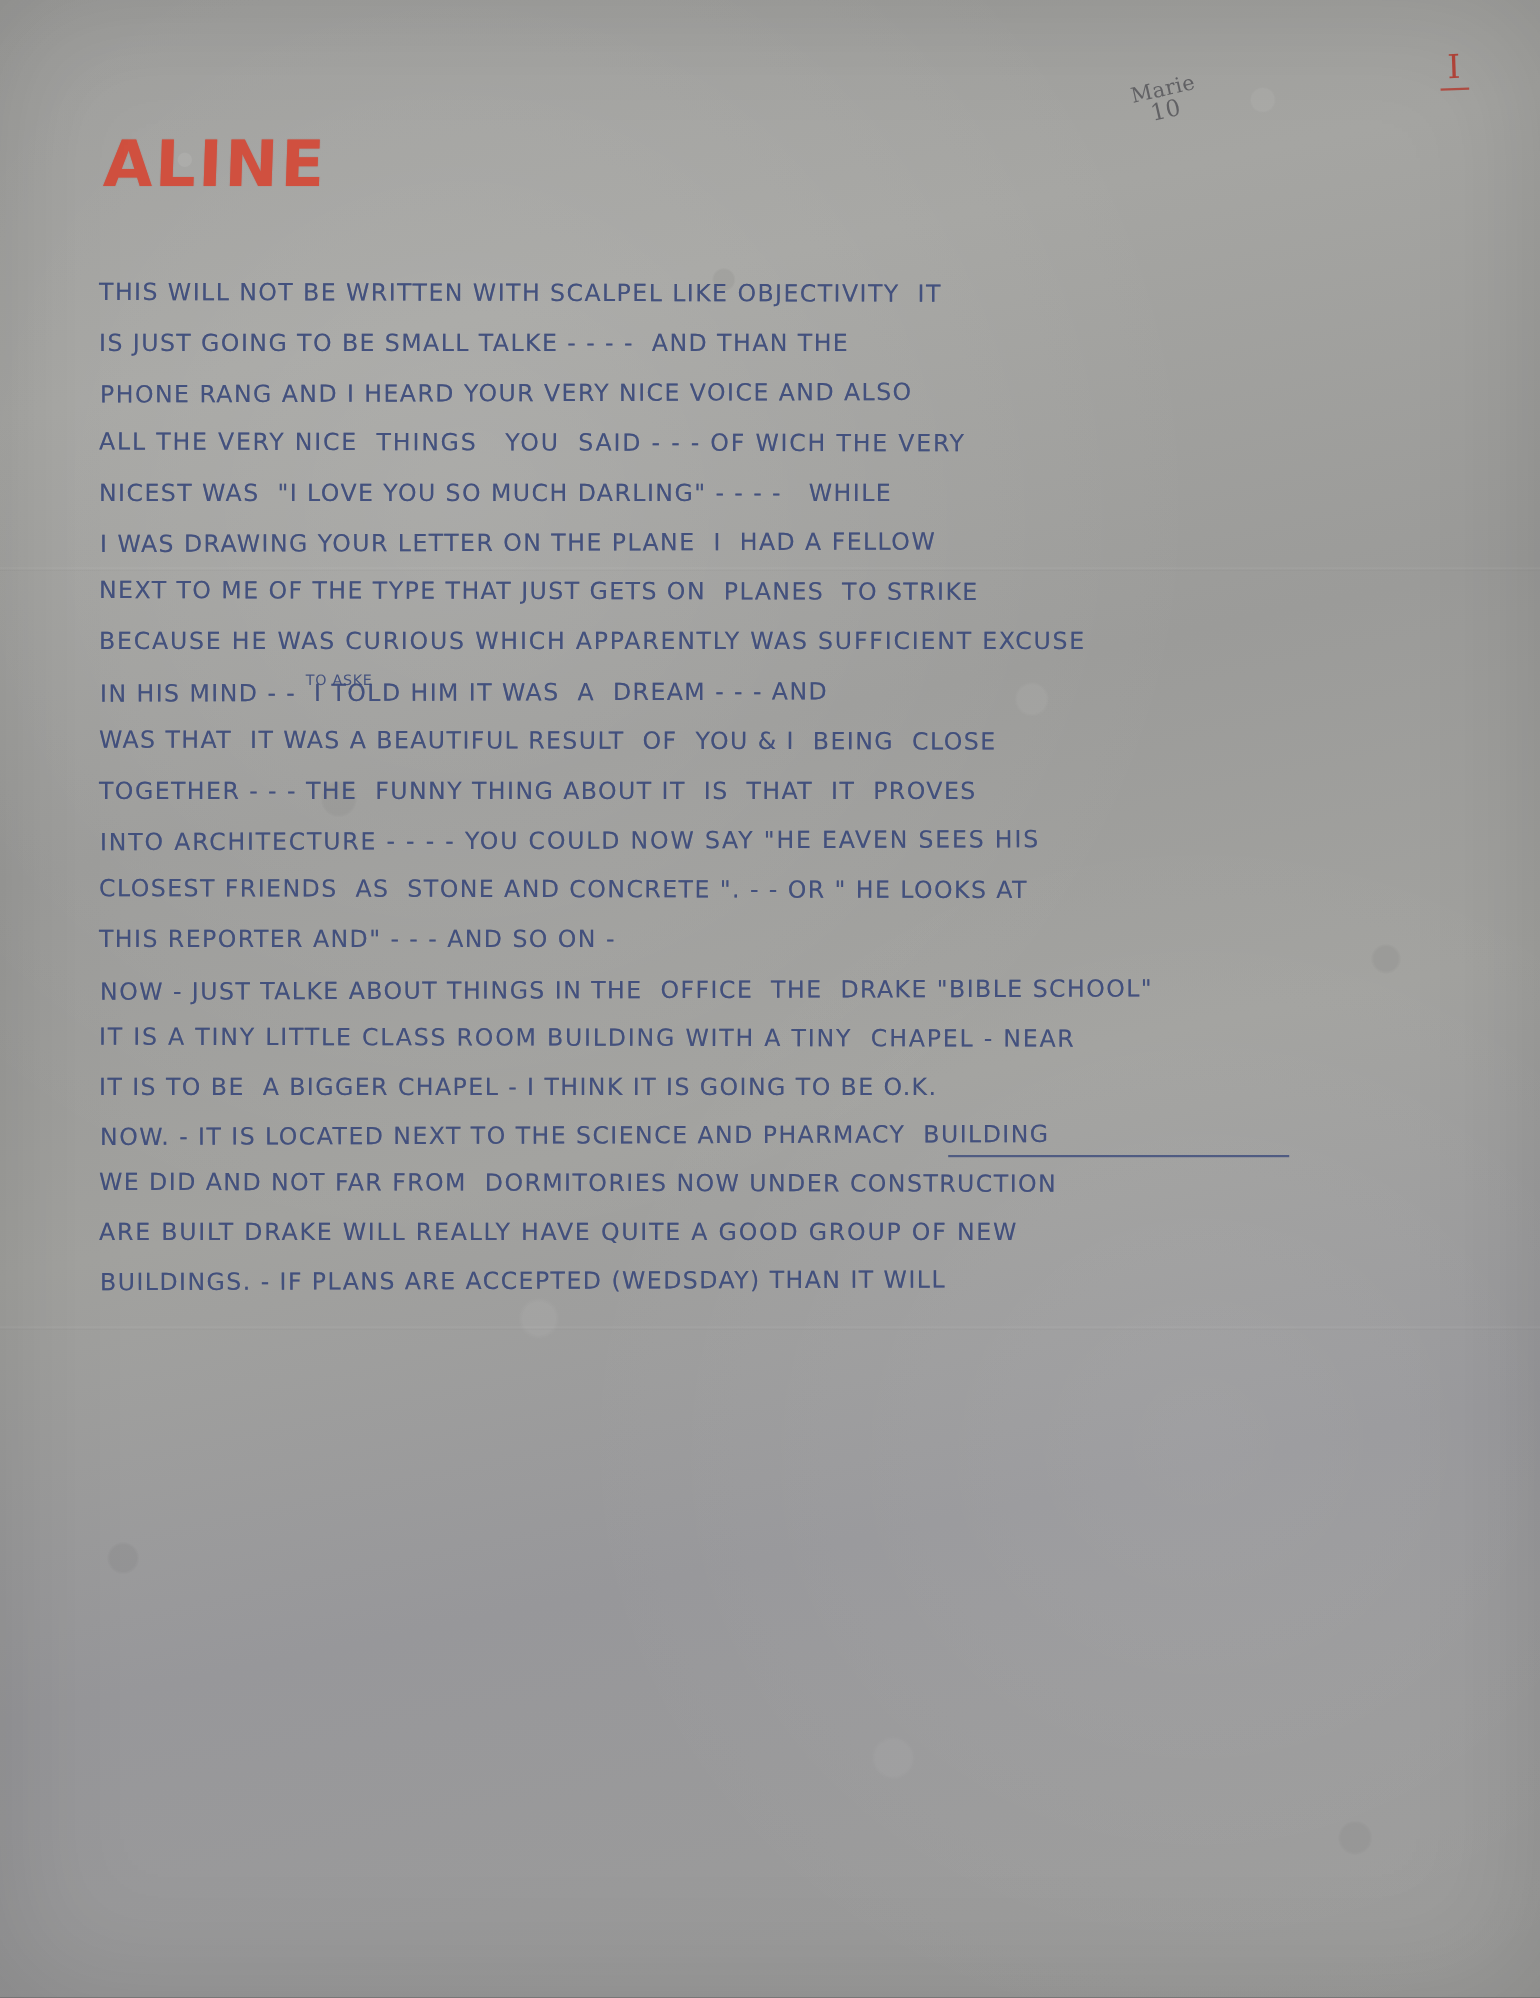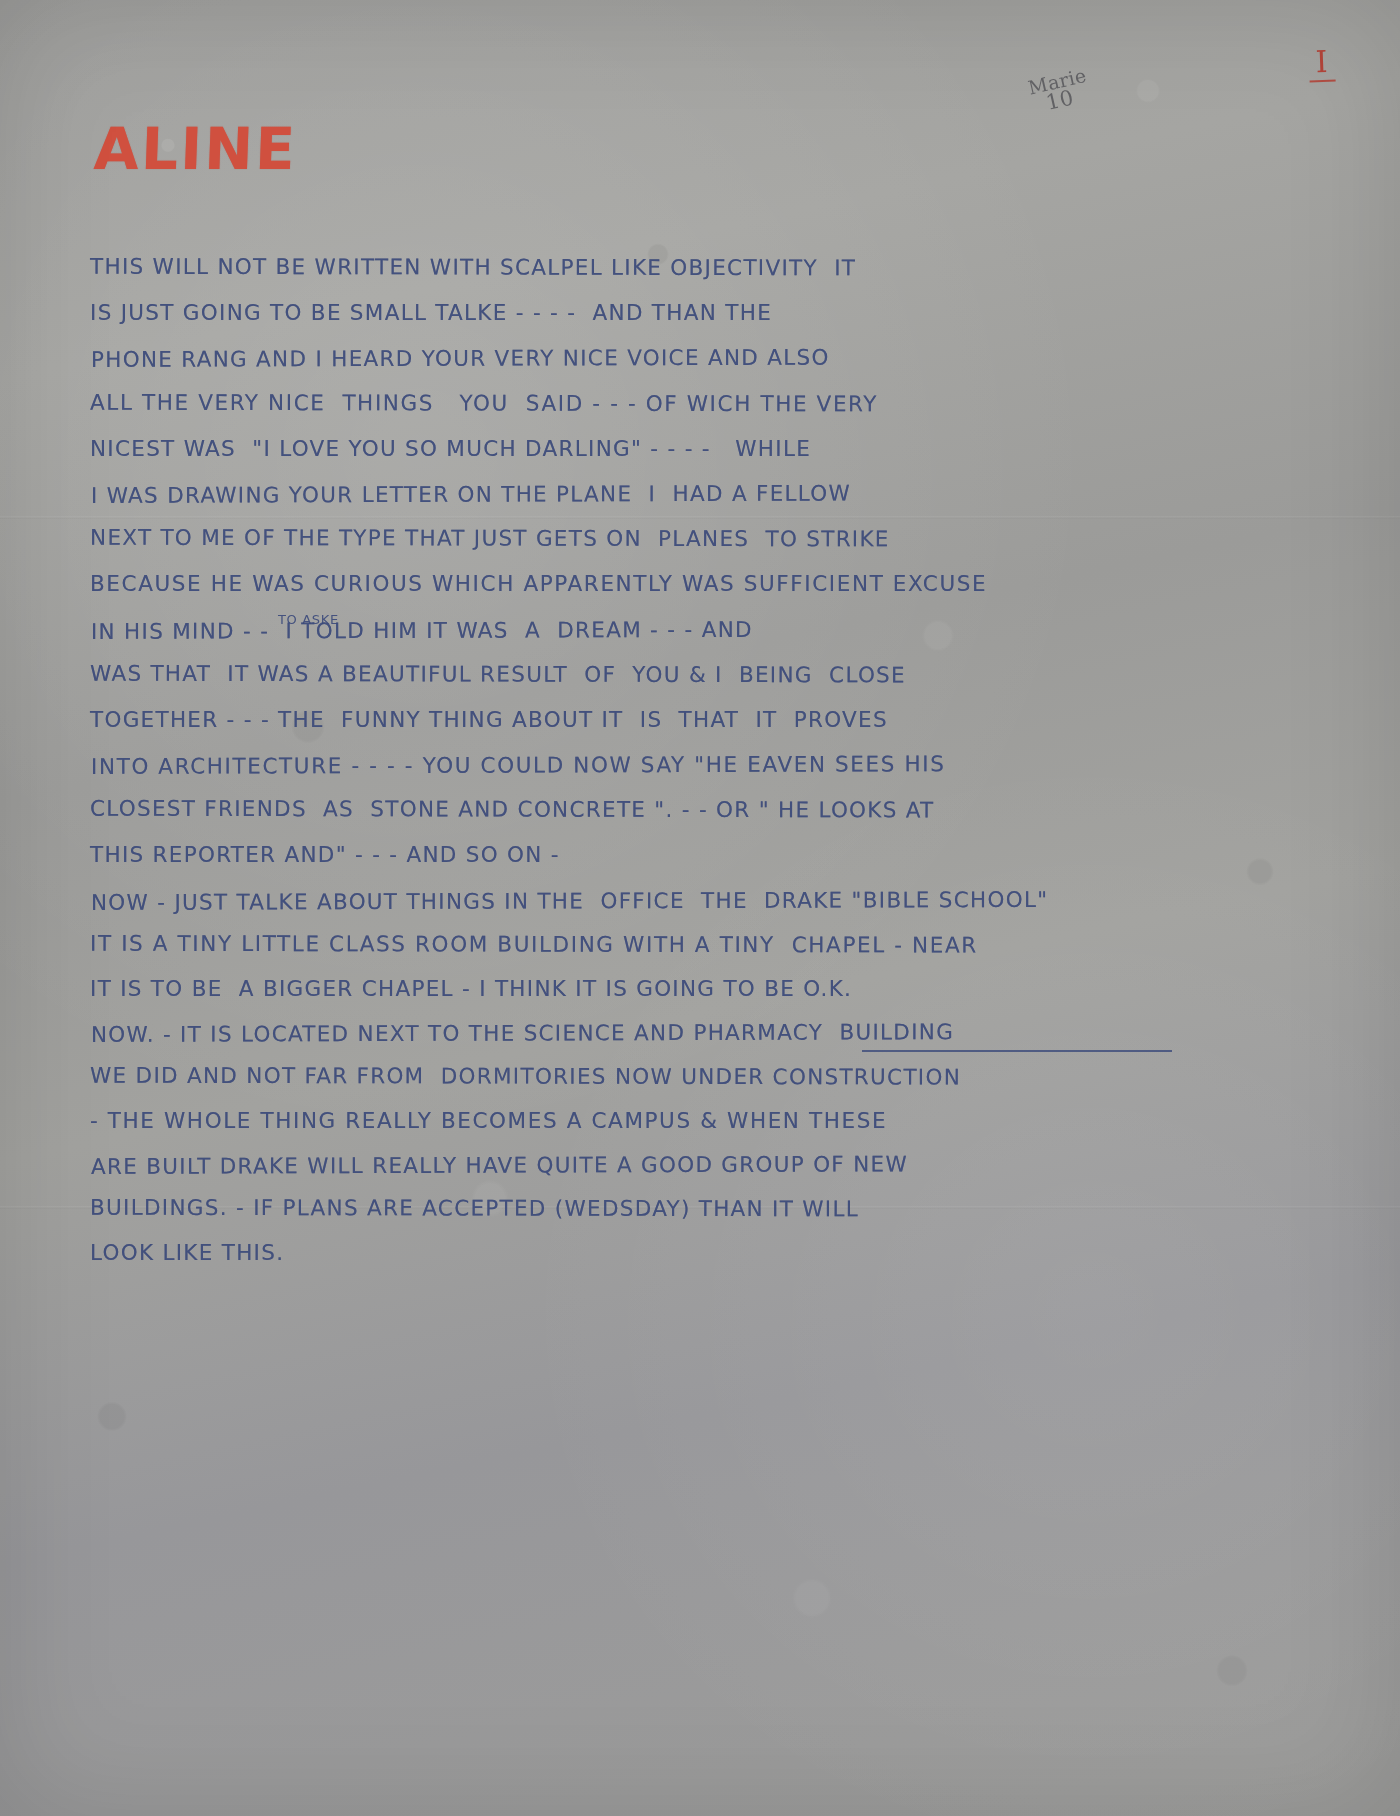--- a/index.html
+++ b/index.html
@@ -197,24 +197,22 @@
     <span class="line hand">WAS THAT  IT WAS A BEAUTIFUL RESULT  OF  YOU &amp; I  BEING  CLOSE</span>
     <span class="line hand">TOGETHER - - - THE  FUNNY THING ABOUT IT  IS  THAT  IT  PROVES</span>
     <span class="line hand">INTO ARCHITECTURE - - - - YOU COULD NOW SAY "HE EAVEN SEES HIS</span>
     <span class="line hand">CLOSEST FRIENDS  AS  STONE AND CONCRETE ". - - OR " HE LOOKS AT</span>
     <span class="line hand">THIS REPORTER AND" - - - AND SO ON -</span>
     <span class="line hand tight">NOW - JUST TALKE ABOUT THINGS IN THE  OFFICE  THE  DRAKE "BIBLE SCHOOL"</span>
     <span class="line hand tight">IT IS A TINY LITTLE CLASS ROOM BUILDING WITH A TINY  CHAPEL - NEAR</span>
     <span class="line hand tight">IT IS TO BE  A BIGGER CHAPEL - I THINK IT IS GOING TO BE O.K.</span>
     <span class="line hand tight">NOW. - IT IS LOCATED NEXT TO THE SCIENCE AND PHARMACY  BUILDING</span>
     <span class="line hand tight">WE DID AND NOT FAR FROM  DORMITORIES NOW UNDER CONSTRUCTION</span>
-    <span class="line hand tight">- THE WHOLE THING REALLY BECOMES A CAMPUS &amp; WHEN THESE</span>
     <span class="line hand tight">ARE BUILT DRAKE WILL REALLY HAVE QUITE A GOOD GROUP OF NEW</span>
     <span class="line hand tight">BUILDINGS. - IF PLANS ARE ACCEPTED (WEDSDAY) THAN IT WILL</span>
-    <span class="line hand tight">LOOK LIKE THIS.</span>
   </div>
 
   <span class="sup hand" style="top: 612px; left: 278px;">TO ASKE</span>
 
   <div class="underline-mark" style="top: 1050px; left: 862px; width: 310px;"></div>
 
   <div id="vignette"></div>
 </div>
 
 </body></html>

